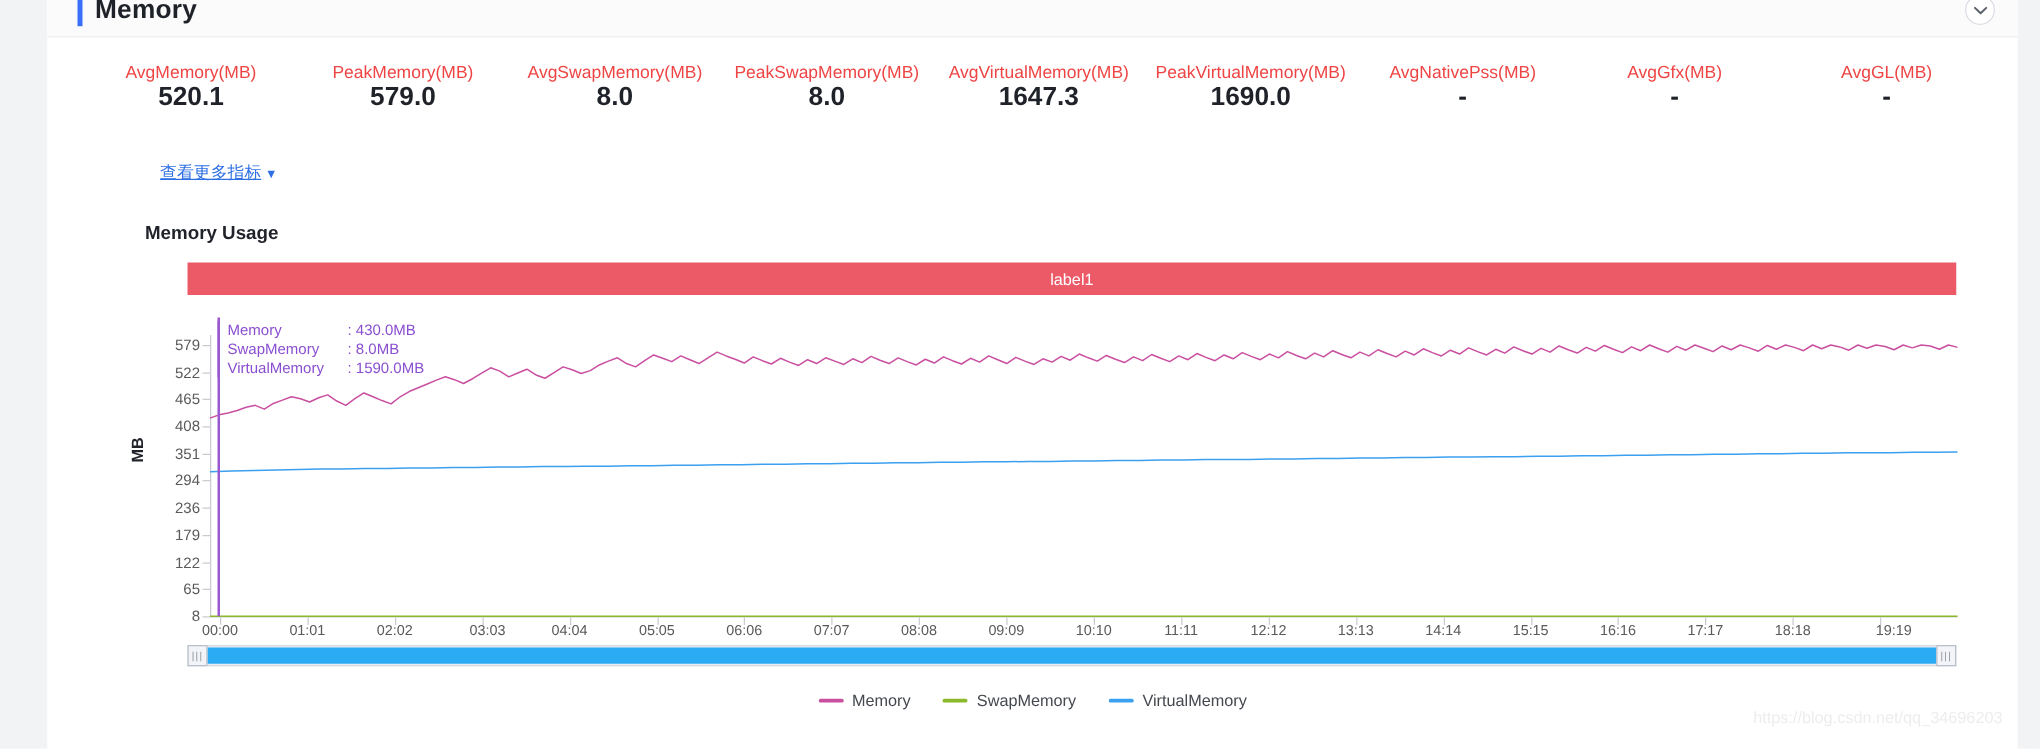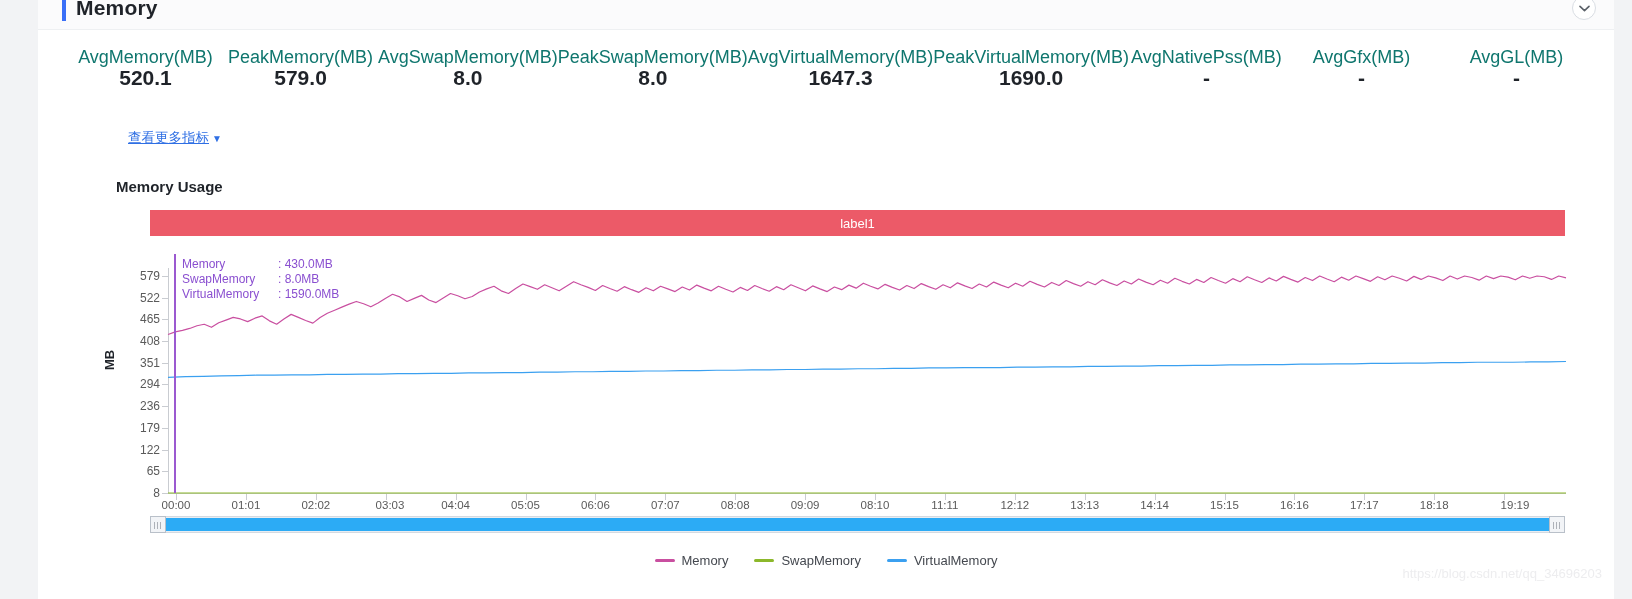--- a/index.html
+++ b/index.html
@@ -53,21 +53,21 @@
   }
   .collapse-btn svg { display:block; }
 
   
   .metrics {
     position: absolute; left: 30px; right: 20px; top: 48px;
     display: flex;
   }
   .metric { flex: 1 1 0; text-align: center; }
   .metric-label {
-    font-size: 18px; color: #0f766e; white-space: nowrap;
+    font-size: 14px; color: #ef4444; white-space: nowrap;
     line-height: 18px;
   }
   .metric-value {
     font-size: 21px; font-weight: bold; color: #1f2329;
     line-height: 24px;
   }
 
   .more-link {
     position: absolute; left: 90px; top: 129px;
     font-size: 13.5px; color: #2f6fe4; cursor: pointer;
@@ -290,21 +290,21 @@
         <div class="xtick" style="left: 487.5px;">05:05</div>
         <div class="xtick-mark" style="left: 557.4px;"></div>
         <div class="xtick" style="left: 557.4px;">06:06</div>
         <div class="xtick-mark" style="left: 627.3px;"></div>
         <div class="xtick" style="left: 627.3px;">07:07</div>
         <div class="xtick-mark" style="left: 697.2px;"></div>
         <div class="xtick" style="left: 697.2px;">08:08</div>
         <div class="xtick-mark" style="left: 767.1px;"></div>
         <div class="xtick" style="left: 767.1px;">09:09</div>
         <div class="xtick-mark" style="left: 837px;"></div>
-        <div class="xtick" style="left: 837px;">08:10</div>
+        <div class="xtick" style="left: 837px;">10:10</div>
         <div class="xtick-mark" style="left: 906.9px;"></div>
         <div class="xtick" style="left: 906.9px;">11:11</div>
         <div class="xtick-mark" style="left: 976.8px;"></div>
         <div class="xtick" style="left: 976.8px;">12:12</div>
         <div class="xtick-mark" style="left: 1046.7px;"></div>
         <div class="xtick" style="left: 1046.7px;">13:13</div>
         <div class="xtick-mark" style="left: 1116.6px;"></div>
         <div class="xtick" style="left: 1116.6px;">14:14</div>
         <div class="xtick-mark" style="left: 1186.5px;"></div>
         <div class="xtick" style="left: 1186.5px;">15:15</div>

